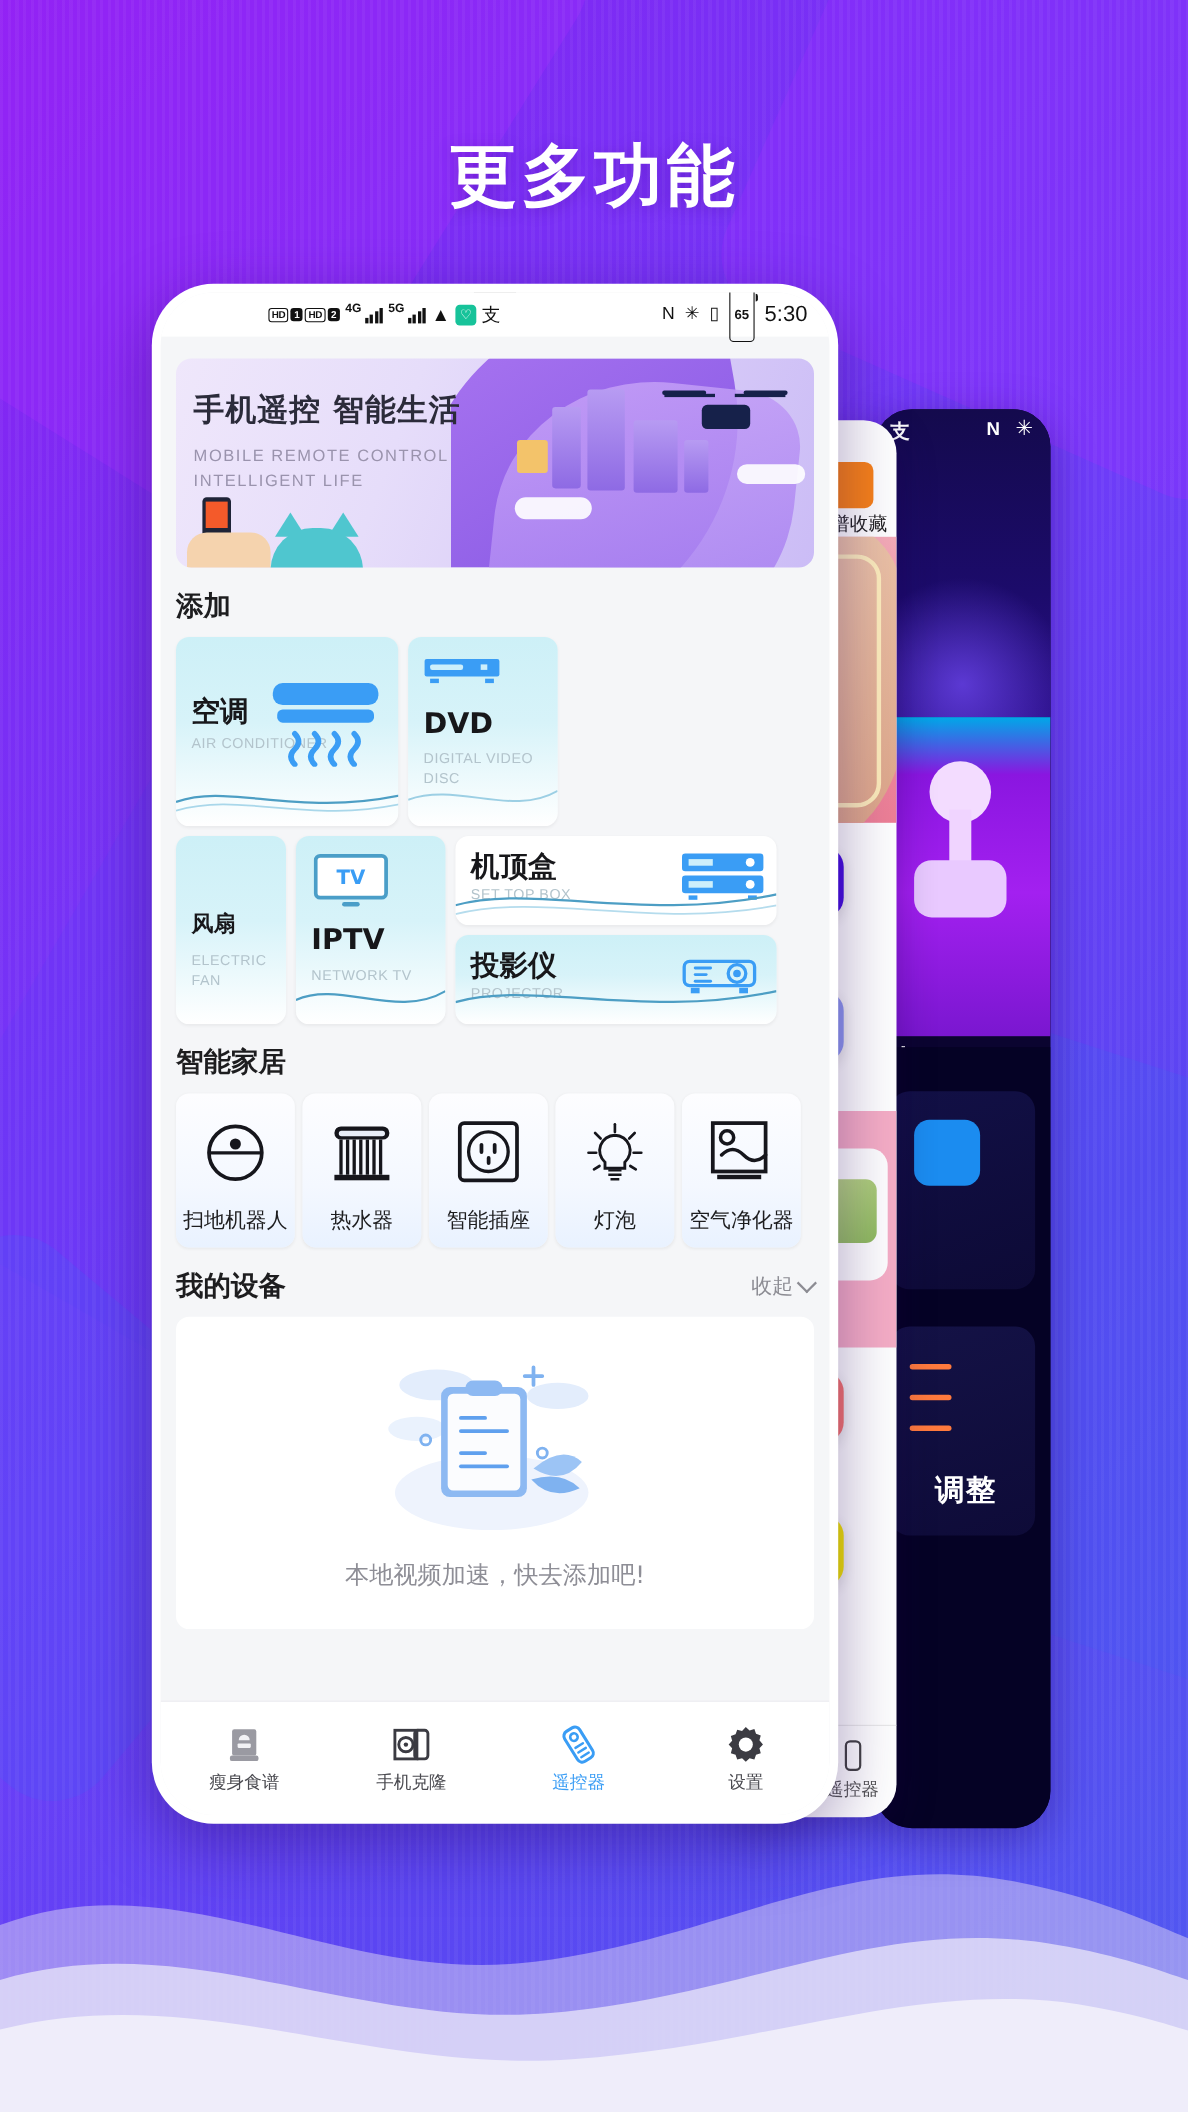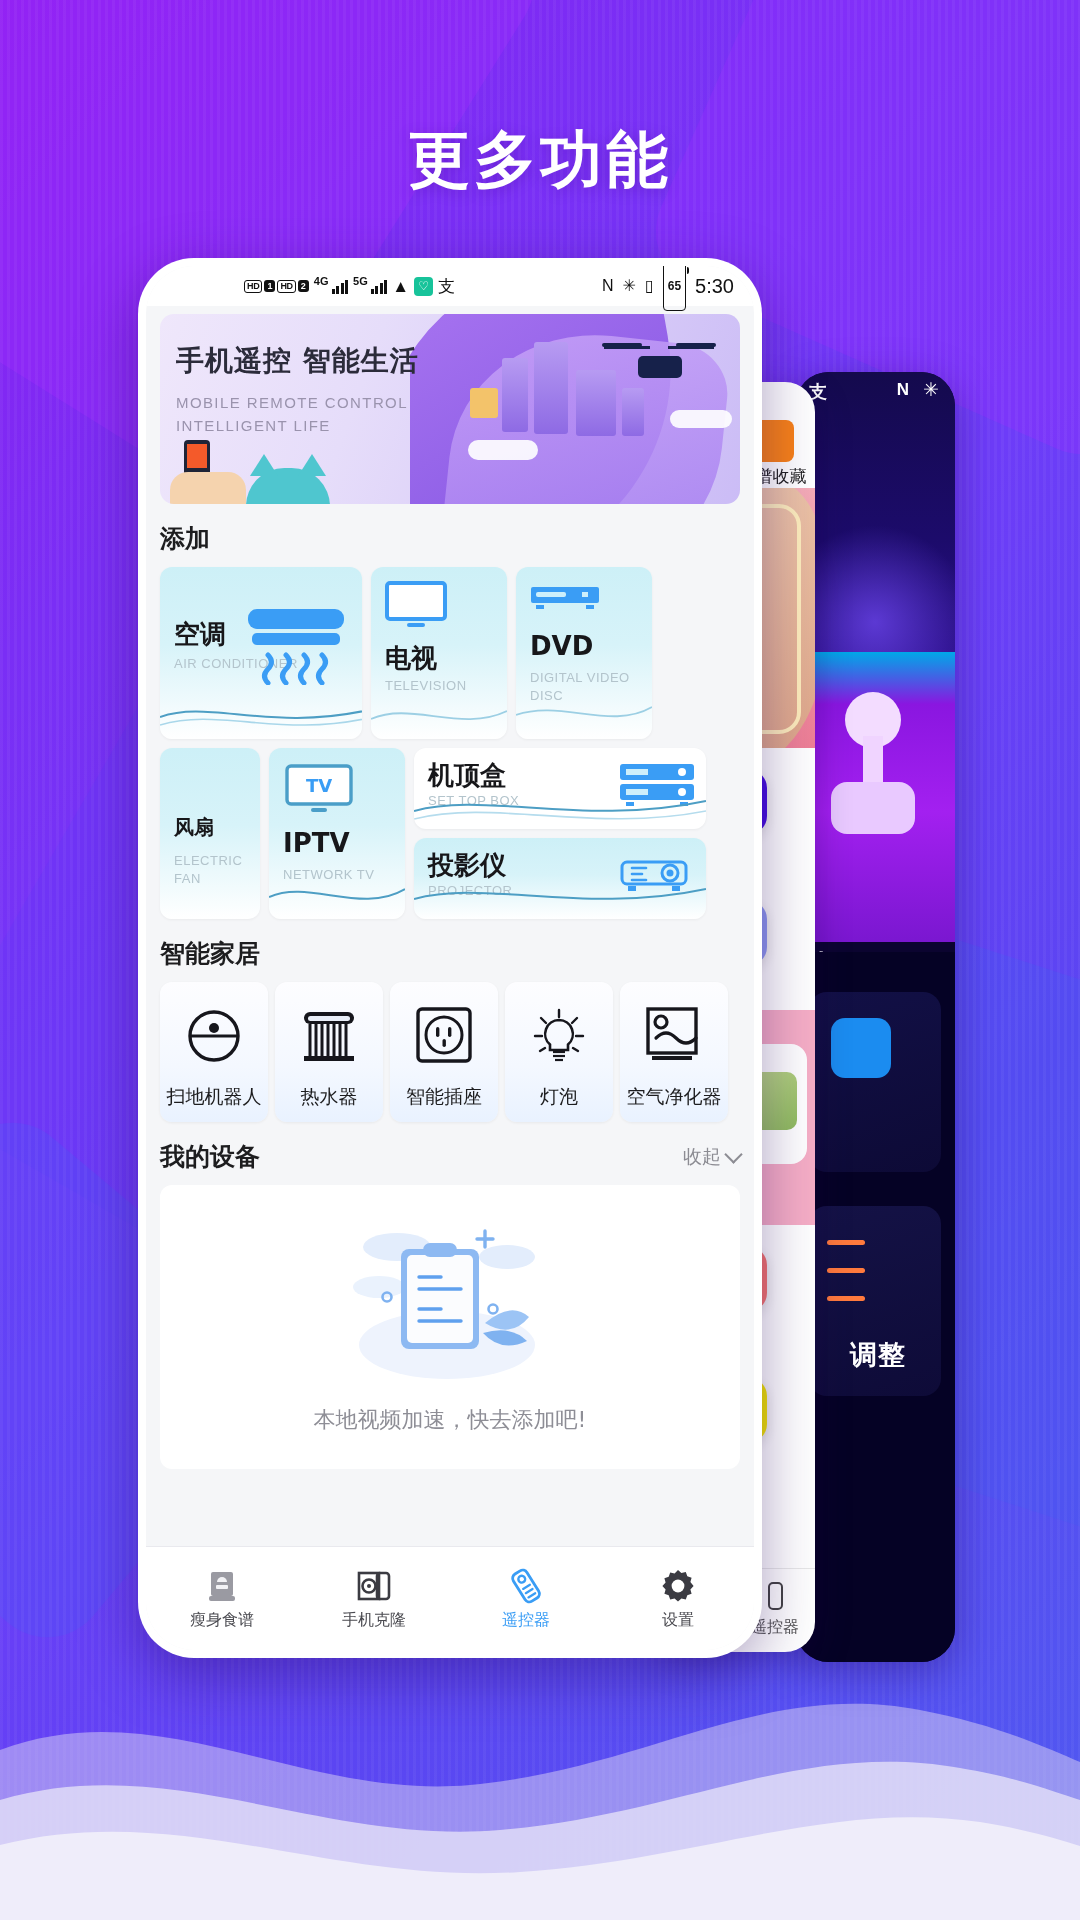--- a/index.html
+++ b/index.html
@@ -163,21 +163,21 @@
     display:flex;align-items:center;justify-content:center;color:#fff;font-size:12px;}
   .zhi { font-size:17px; color:#111; }
   .icn { font-size:16px; color:#111; line-height:1; }
   .batt { border:1.8px solid #111; border-radius:4px; padding:17px 4px;
     font-size:12px; font-weight:bold; color:#111; position:relative; }
   .batt::after { content:""; position:absolute; right:-4px; top:5px; width:2.5px;height:7px;
     background:#111; border-radius:0 2px 2px 0; }
   .clock { font-size:20px; color:#111; font-weight:500; }
 
   
-  .pf-banner { margin:8px 14px 0; height:190px; border-radius:14px; overflow:hidden;
+  .pf-banner { margin:20px 14px 0; height:190px; border-radius:14px; overflow:hidden;
     position:relative;
     background:linear-gradient(110deg,#efe7fb 0%,#e6ddfa 35%,#dcd0f8 60%,#cbbcf6 100%); }
   .bn-city { position:absolute; right:0; top:0; width:330px; height:190px; overflow:hidden;}
   .bn-swoosh { position:absolute; left:-30px; top:-40px; width:300px;height:290px;
     background:linear-gradient(160deg,#a46cf0,#7a4ae0); border-radius:60% 10% 70% 20%;
     transform:rotate(-10deg); opacity:.92;}
   .bn-swoosh2 { position:absolute; left:40px; top:20px; width:270px;height:250px;
     background:linear-gradient(160deg,#c9a5f8,#9f77ef); border-radius:55% 20% 60% 25%;
     transform:rotate(6deg); opacity:.85;}
   .bn-bld { position:absolute; background:linear-gradient(180deg,#b79bf2,#8e6ae4); border-radius:3px;}
@@ -462,31 +462,20 @@
               <g stroke="#3a9df5" stroke-width="5" fill="none" stroke-linecap="round">
                 <path d="M26 54 q7 7 0 14 q-7 7 0 14"></path>
                 <path d="M44 54 q7 7 0 14 q-7 7 0 14"></path>
                 <path d="M62 54 q7 7 0 14 q-7 7 0 14"></path>
                 <path d="M80 54 q7 7 0 14 q-7 7 0 14"></path>
               </g>
             </svg>
             <svg class="wave" viewBox="0 0 213 46" preserveAspectRatio="none">
               <path d="M0,24 C50,6 110,40 213,16" stroke="#4d9ec4" stroke-width="2" fill="none"></path>
               <path d="M0,32 C60,14 120,46 213,24" stroke="#a9d7ea" stroke-width="1.6" fill="none"></path>
-            </svg>
-          </div>
-          <div class="card c-sm">
-            <svg class="appl-ic" style="left:14px;top:14px" width="62" height="48" viewBox="0 0 62 48">
-              <rect x="2" y="2" width="58" height="36" rx="3" fill="#fff" stroke="#3a9df5" stroke-width="4"></rect>
-              <rect x="22" y="42" width="18" height="4" rx="2" fill="#3a9df5"></rect>
-            </svg>
-            <div class="cn" style="top:74px">电视</div>
-            <div class="ce" style="top:110px">TELEVISION</div>
-            <svg class="wave" viewBox="0 0 136 46" preserveAspectRatio="none">
-              <path d="M0,26 C40,8 90,40 136,18" stroke="#9ccfe4" stroke-width="1.8" fill="none"></path>
             </svg>
           </div>
           <div class="card c-sm">
             <svg class="appl-ic" style="left:14px;top:18px" width="70" height="26" viewBox="0 0 70 26">
               <rect x="1" y="2" width="68" height="16" rx="2" fill="#3a9df5"></rect>
               <rect x="6" y="7" width="30" height="5" rx="2" fill="#cdeffb"></rect>
               <rect x="52" y="7" width="6" height="5" fill="#cdeffb"></rect>
               <rect x="6" y="20" width="8" height="4" fill="#3a9df5"></rect>
               <rect x="56" y="20" width="8" height="4" fill="#3a9df5"></rect>
             </svg>

